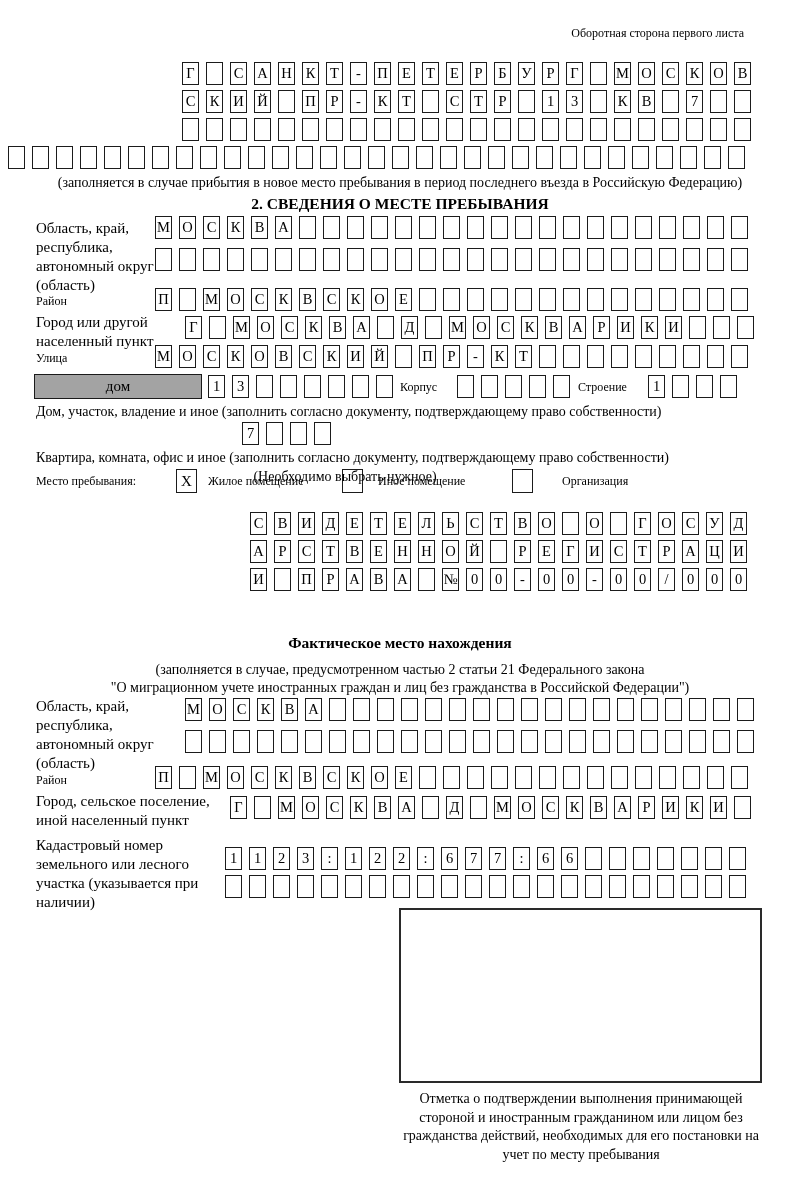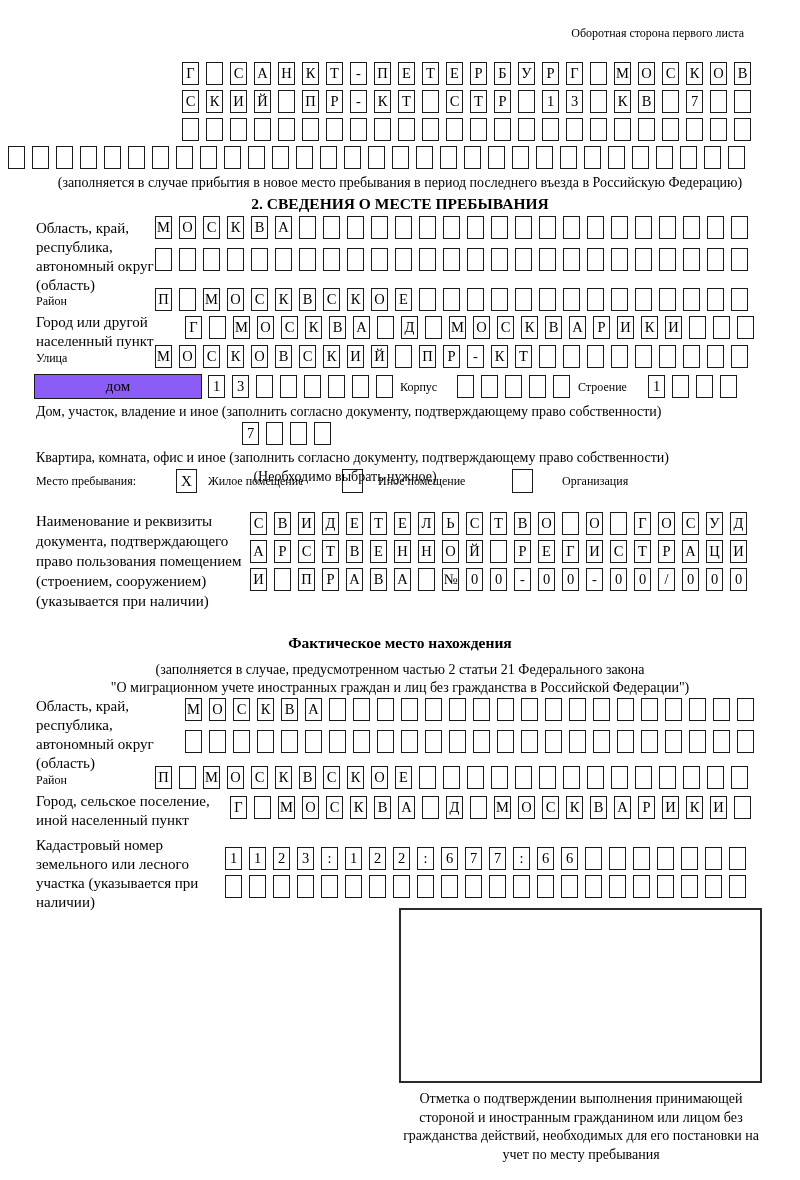--- a/index.html
+++ b/index.html
@@ -14,21 +14,21 @@
   .bold{font-weight:bold;}
   .center{left:0;width:800px;text-align:center;}
   .cellrow{display:flex;gap:7px;}
   .cell{
     flex:0 0 17px;width:17px;height:23px;box-sizing:border-box;
     border:1.8px solid #1b1b1b;display:flex;align-items:center;justify-content:center;
     font-size:14.5px;line-height:1;background:#fff;
   }
   .labelbox{
     box-sizing:border-box;height:25px;border:1.8px solid #1b1b1b;
-    display:flex;align-items:center;justify-content:center;font-size:15px;background:#8b5cf6;
+    display:flex;align-items:center;justify-content:center;font-size:15px;background:#a3a3a3;
   }
   .checkbox{
     box-sizing:border-box;width:21px;height:24px;border:1.8px solid #1b1b1b;
     display:flex;align-items:center;justify-content:center;font-size:15px;background:#fff;
   }
   .bigbox{box-sizing:border-box;border:2px solid #2a2a2a;background:#fff;}
 </style>
 </head>
 <body>
 
@@ -337,21 +337,20 @@
   <div class="abs checkbox" style="left:342px;top:469px;">
       <span></span>
     </div>
   <div class="abs lbl" style="left:378px;top:471px;">Иное помещение</div>
   <div class="abs checkbox" style="left:512px;top:469px;">
       <span></span>
     </div>
   <div class="abs lbl" style="left:562px;top:471px;">Организация</div>
   <div class="abs cap" style="left:180px;top:468px;width:330px;text-align:center;">(Необходимо выбрать нужное)</div>
 
-  <div class="abs" style="left:36px;top:511px;width:218px;font-size:15px;line-height:20px;">Наименование и реквизиты документа, подтверждающего право пользования помещением (строением, сооружением) (указывается при наличии)</div>
   <div class="abs cellrow" style="left:250px;top:512px;">
       <span class="cell">С</span>
       <span class="cell">В</span>
       <span class="cell">И</span>
       <span class="cell">Д</span>
       <span class="cell">Е</span>
       <span class="cell">Т</span>
       <span class="cell">Е</span>
       <span class="cell">Л</span>
       <span class="cell">Ь</span>

